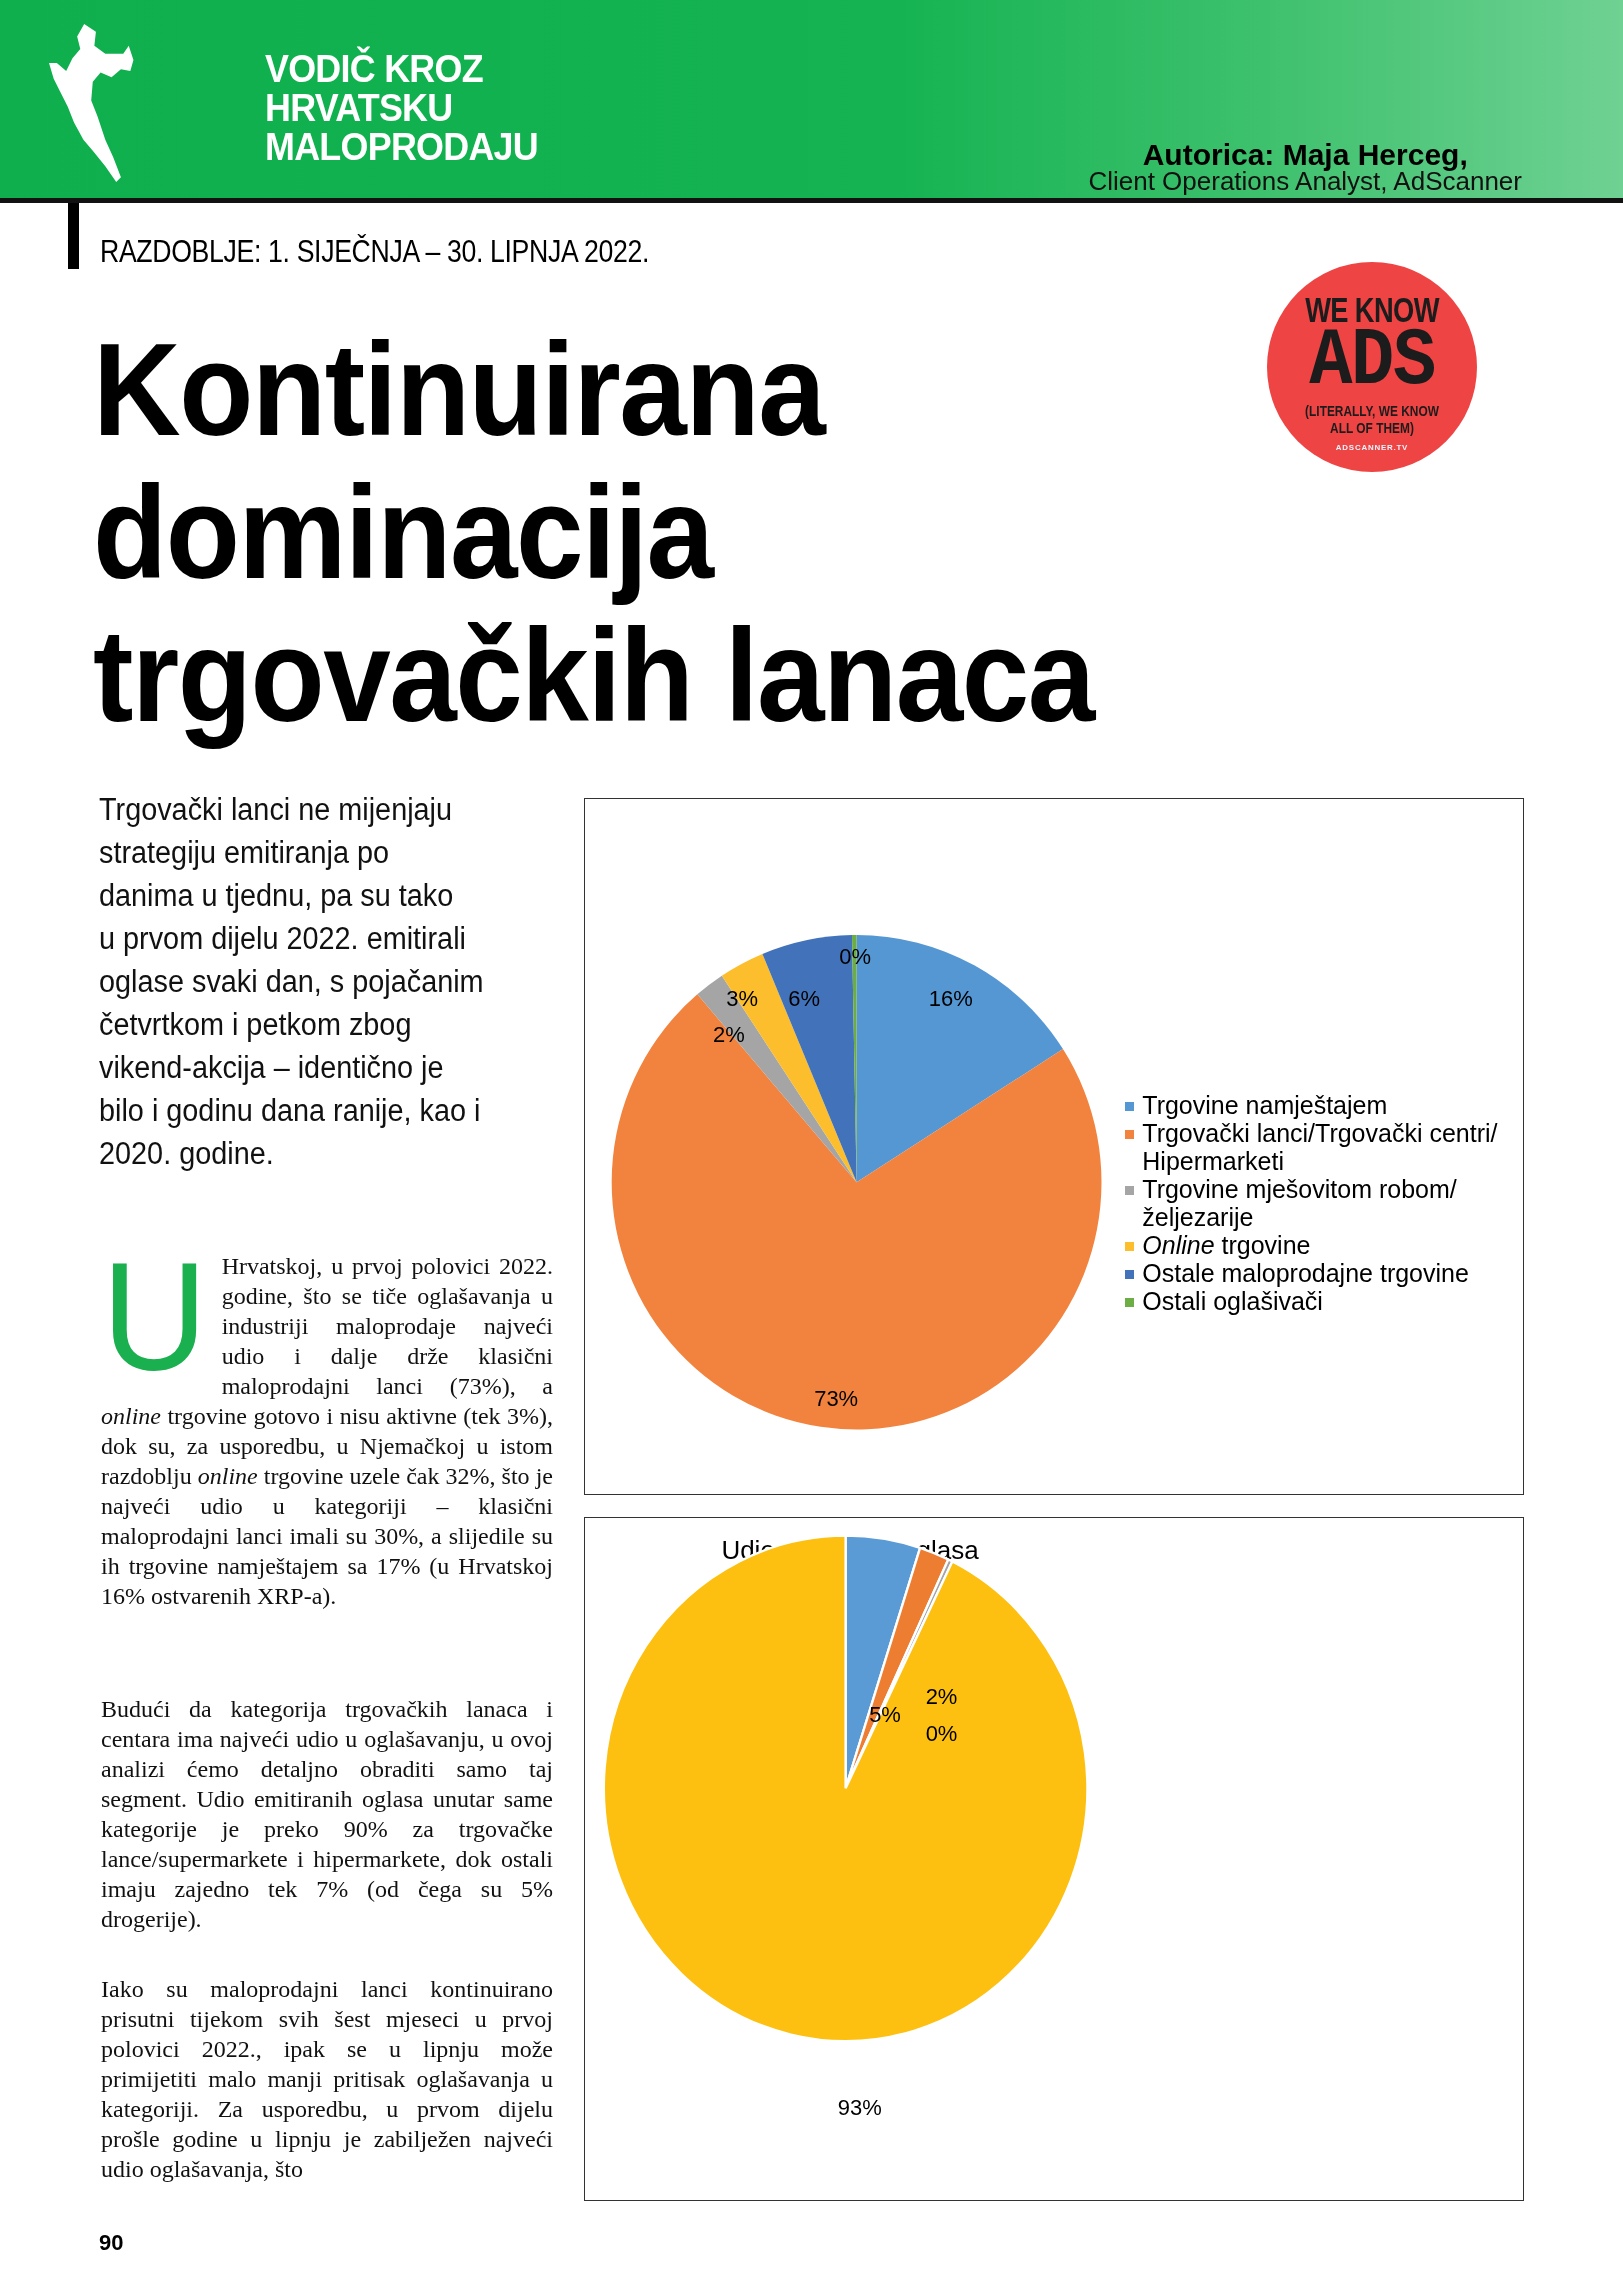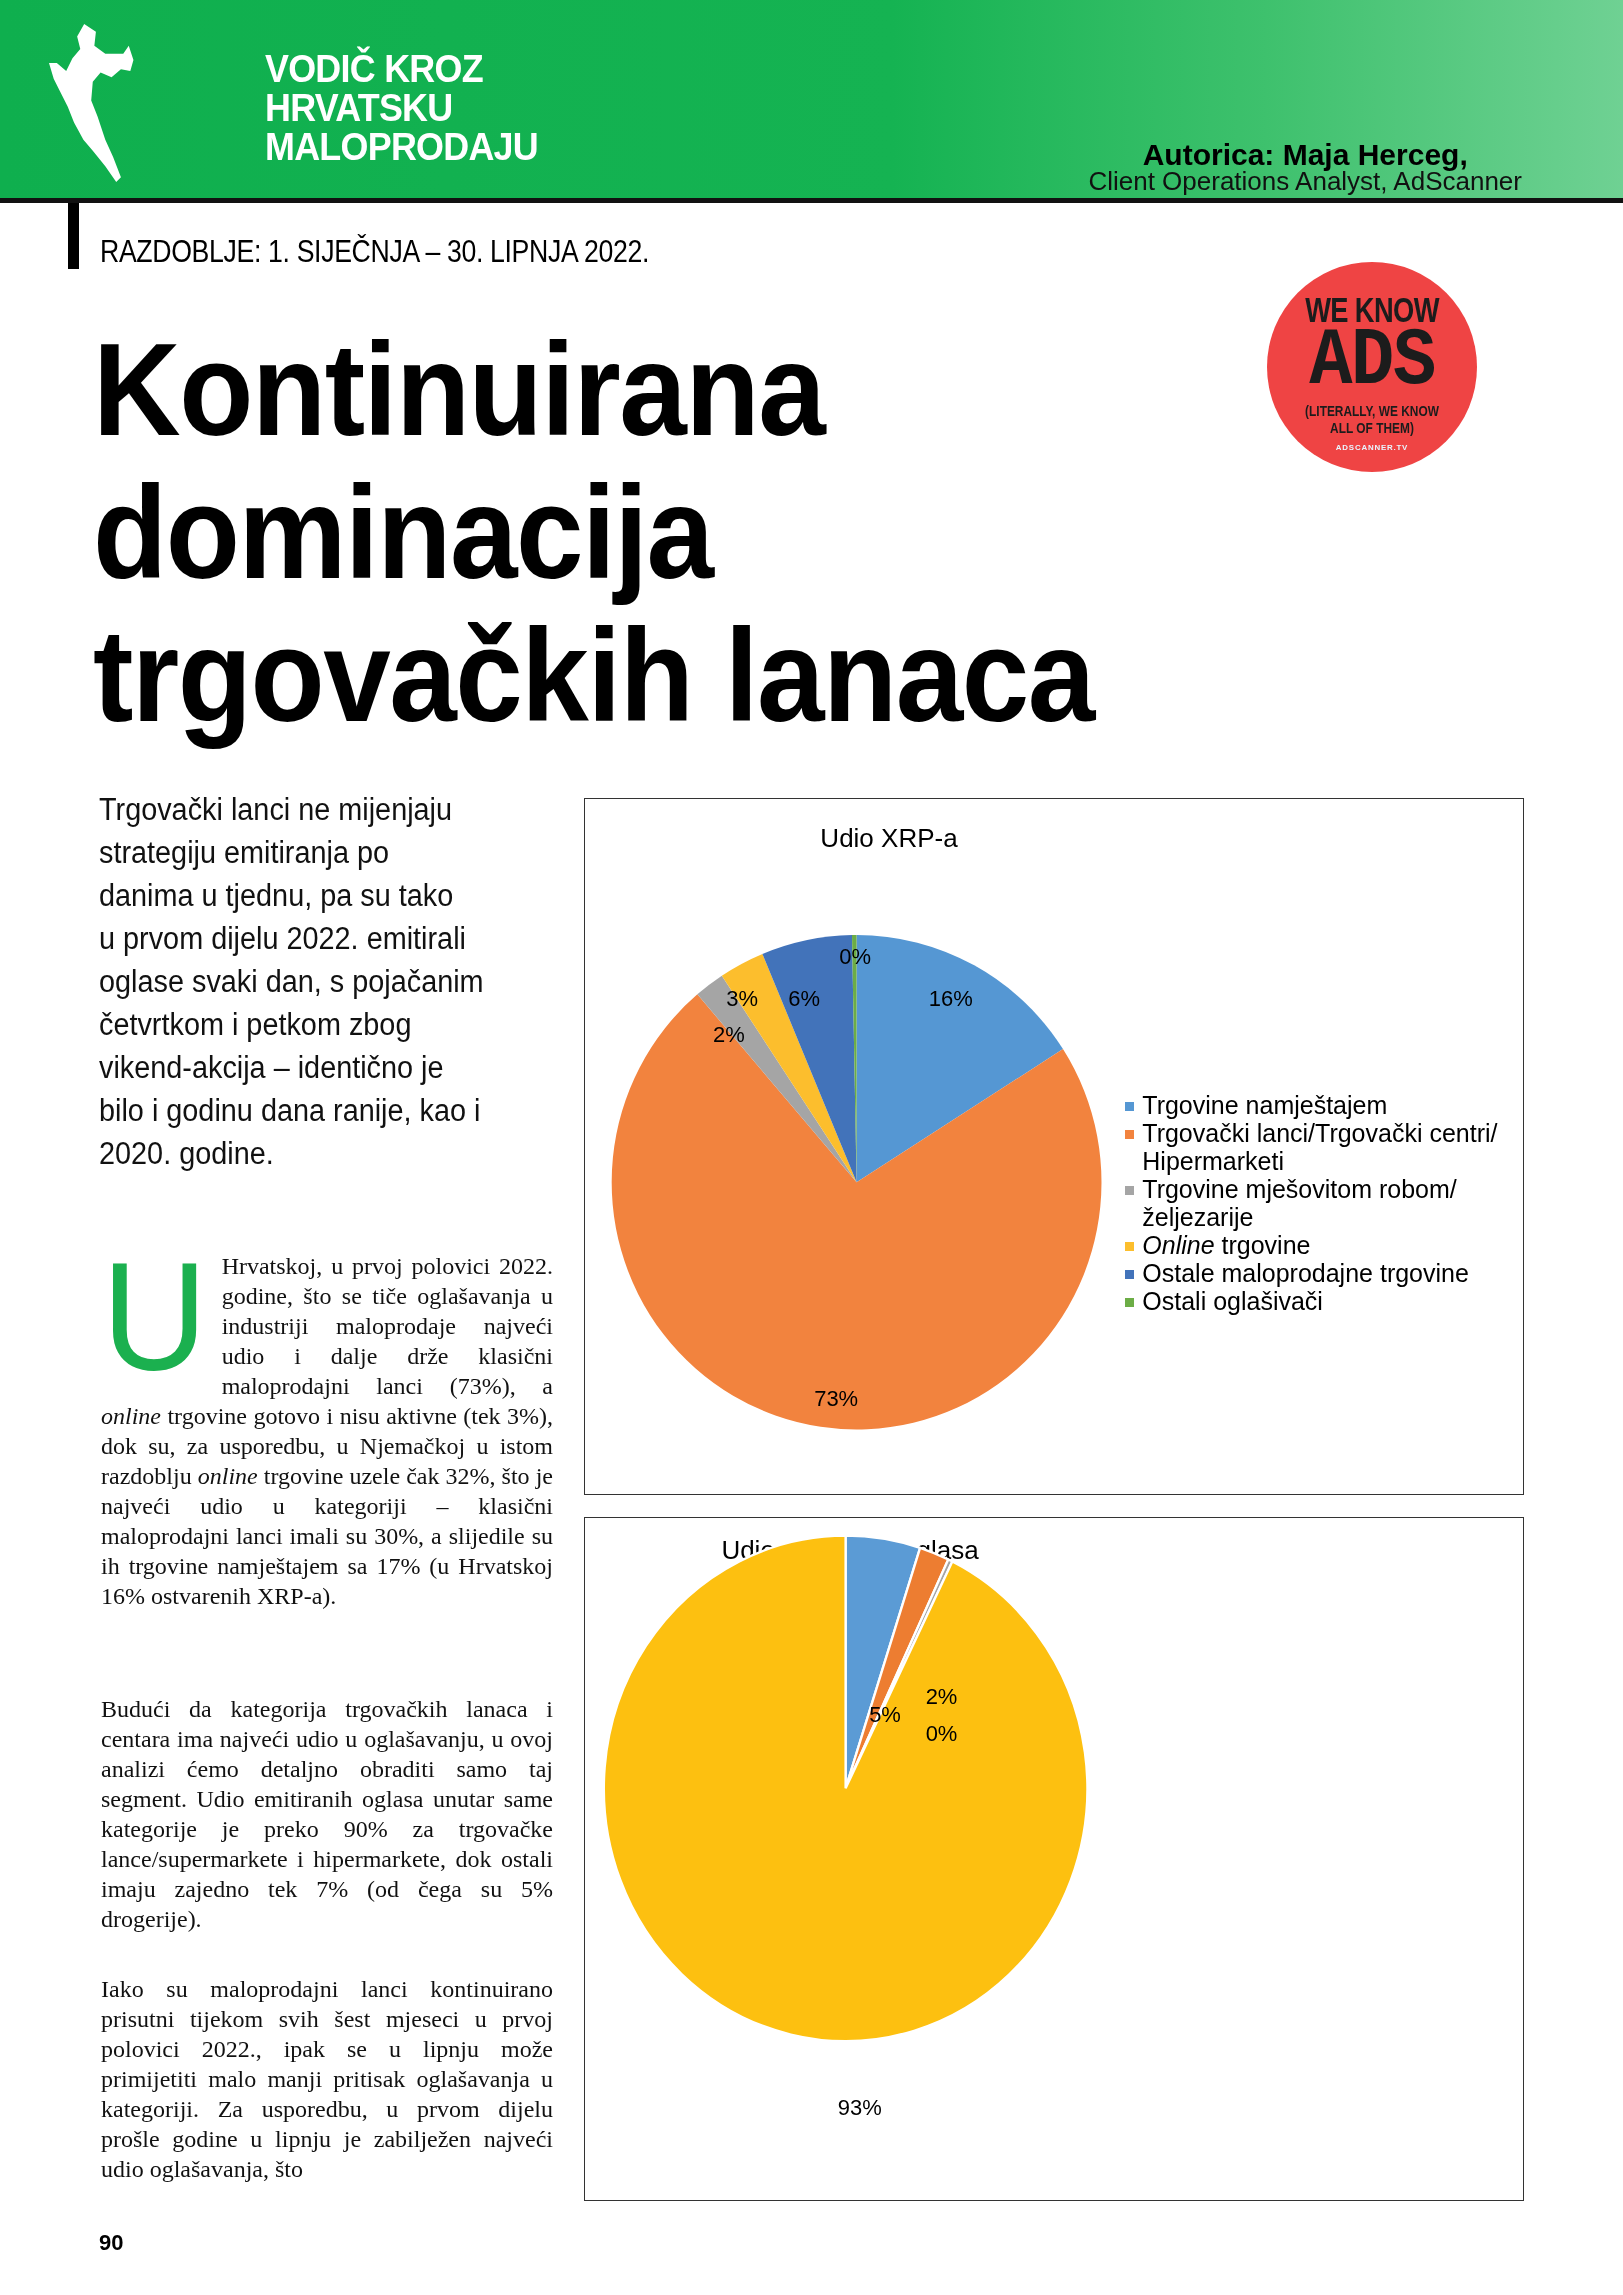--- a/index.html
+++ b/index.html
@@ -128,21 +128,20 @@
 <div class="body-col p2">
   <p>Budući da kategorija trgovačkih lanaca i centara ima najveći udio u oglašavanju, u ovoj analizi ćemo detaljno obraditi samo taj segment. Udio emitiranih oglasa unutar same kategorije je preko 90% za trgovačke lance/supermarkete i hipermarkete, dok ostali imaju zajedno tek 7% (od čega su 5% drogerije).</p>
 </div>
 <div class="body-col p3">
   <p>Iako su maloprodajni lanci kontinuirano prisutni tijekom svih šest mjeseci u prvoj polovici 2022., ipak se u lipnju može primijetiti malo manji pritisak oglašavanja u kategoriji. Za usporedbu, u prvom dijelu prošle godine u lipnju je zabilježen najveći udio oglašavanja, što</p>
 </div>
 
 <div class="page-number">90</div>
 
 <div class="chart-box chart1">
-  <div class="chart-title">Udio XRP-a</div>
   <svg class="chart-svg" id="pie1" width="938" height="695" viewBox="0 0 1195 885">
       <path d="M346,488 L346,173 A312,315 0 0 1 608.9264338301446,318.4155965993916 Z" fill="#5597d3"></path>
       <path d="M346,488 L608.9264338301446,318.4155965993916 A312,315 0 1 1 143.13080545506423,248.6804959893037 Z" fill="#f2833e"></path>
       <path d="M346,488 L143.13080545506423,248.6804959893037 A312,315 0 0 1 174.34157631893328,224.9619883681229 Z" fill="#a5a5a5"></path>
       <path d="M346,488 L174.34157631893328,224.9619883681229 A312,315 0 0 1 226.03871273646254,197.21448690757535 Z" fill="#fcbe2d"></path>
       <path d="M346,488 L226.03871273646254,197.21448690757535 A312,315 0 0 1 340.13687410633815,173.05562476075454 Z" fill="#4273ba"></path>
       <path d="M346,488 L340.13687410633815,173.05562476075454 A312,315 0 0 1 346.0000000000002,173 Z" fill="#6cad46"></path>
       <text x="438" y="263" class="pie-label">16%</text>
       <text x="292" y="773" class="pie-label">73%</text>
       <text x="163" y="310" class="pie-label">2%</text>

